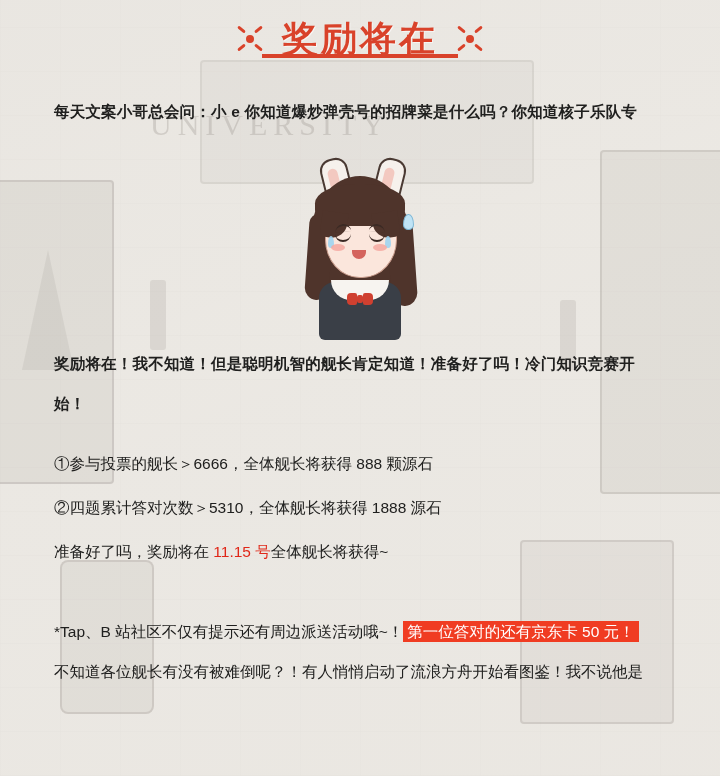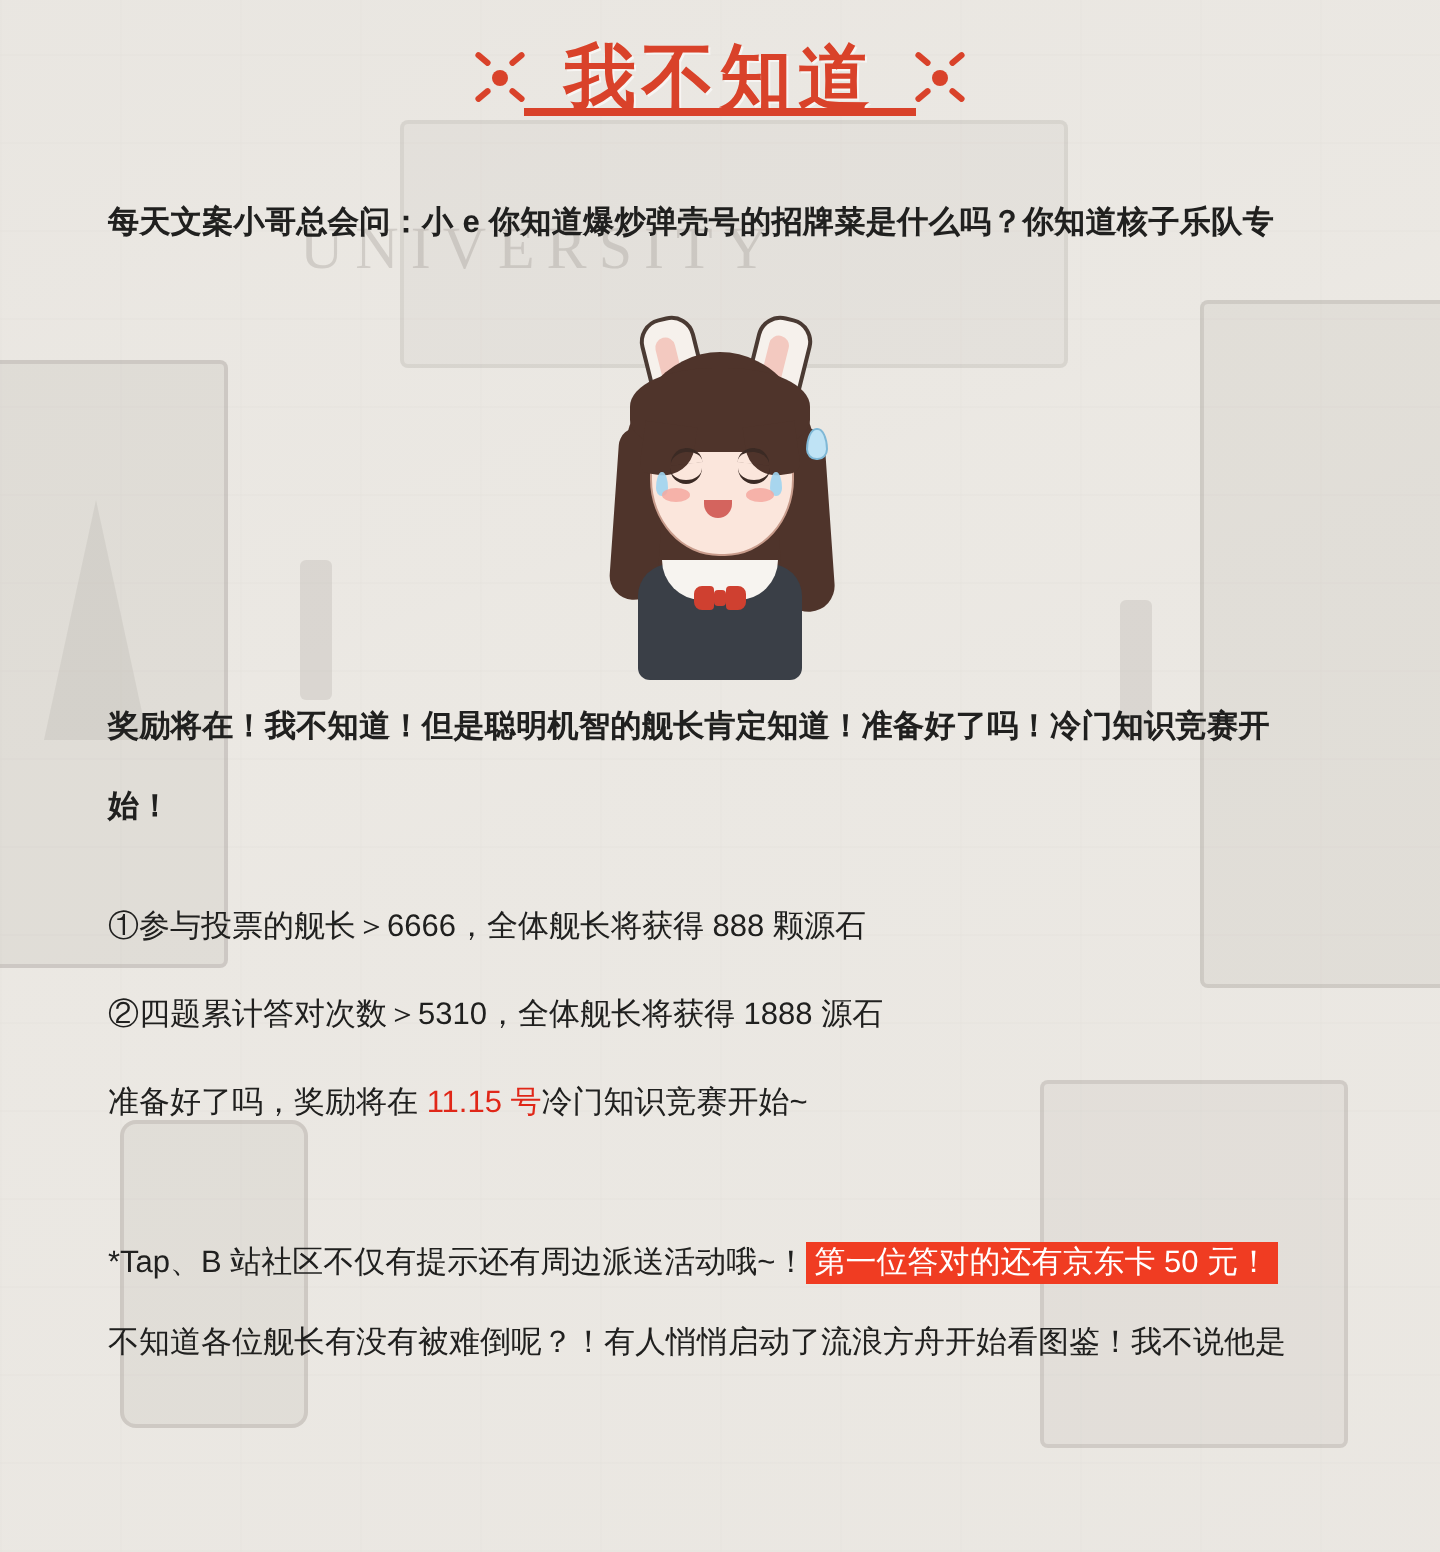--- a/index.html
+++ b/index.html
@@ -343,21 +343,21 @@
   </div>
 
   <div class="header">
     <div class="spark">
       <span class="dot"></span>
         <span class="r1"></span>
         <span class="r2"></span>
         <span class="r3"></span>
         <span class="r4"></span>
     </div>
-    <div class="title">我不知道</div>
+    <div class="title">奖励将在</div>
     <div class="spark">
       <span class="dot"></span>
         <span class="r1"></span>
         <span class="r2"></span>
         <span class="r3"></span>
         <span class="r4"></span>
     </div>
   </div>
   <div class="title-underline"></div>
 
@@ -395,21 +395,21 @@
         </div>
       </div>
     </div>
 
     <div class="para">奖励将在！我不知道！但是聪明机智的舰长肯定知道！准备好了吗！冷门知识竞赛开始！</div>
 
 
     <div class="rule" style="margin-top:18px;">①参与投票的舰长＞6666，全体舰长将获得 888 颗源石</div>
     <div class="rule">②四题累计答对次数＞5310，全体舰长将获得 1888 源石</div>
     <div class="rule">
-      <span>准备好了吗，奖励将在 </span><span class="red">11.15 号</span><span>冷门知识竞赛开始~</span>
+      <span>准备好了吗，奖励将在 </span><span class="red">11.15 号</span><span>全体舰长将获得~</span>
     </div>
 
     <div class="gap-lg"></div>
 
     <div class="footnote">
       <span>*Tap、B 站社区不仅有提示还有周边派送活动哦~！</span><span class="highlight">第一位答对的还有京东卡 50 元！</span>
     </div>
     <div class="footnote">不知道各位舰长有没有被难倒呢？！有人悄悄启动了流浪方舟开始看图鉴！我不说他是</div>
 
   </div>

